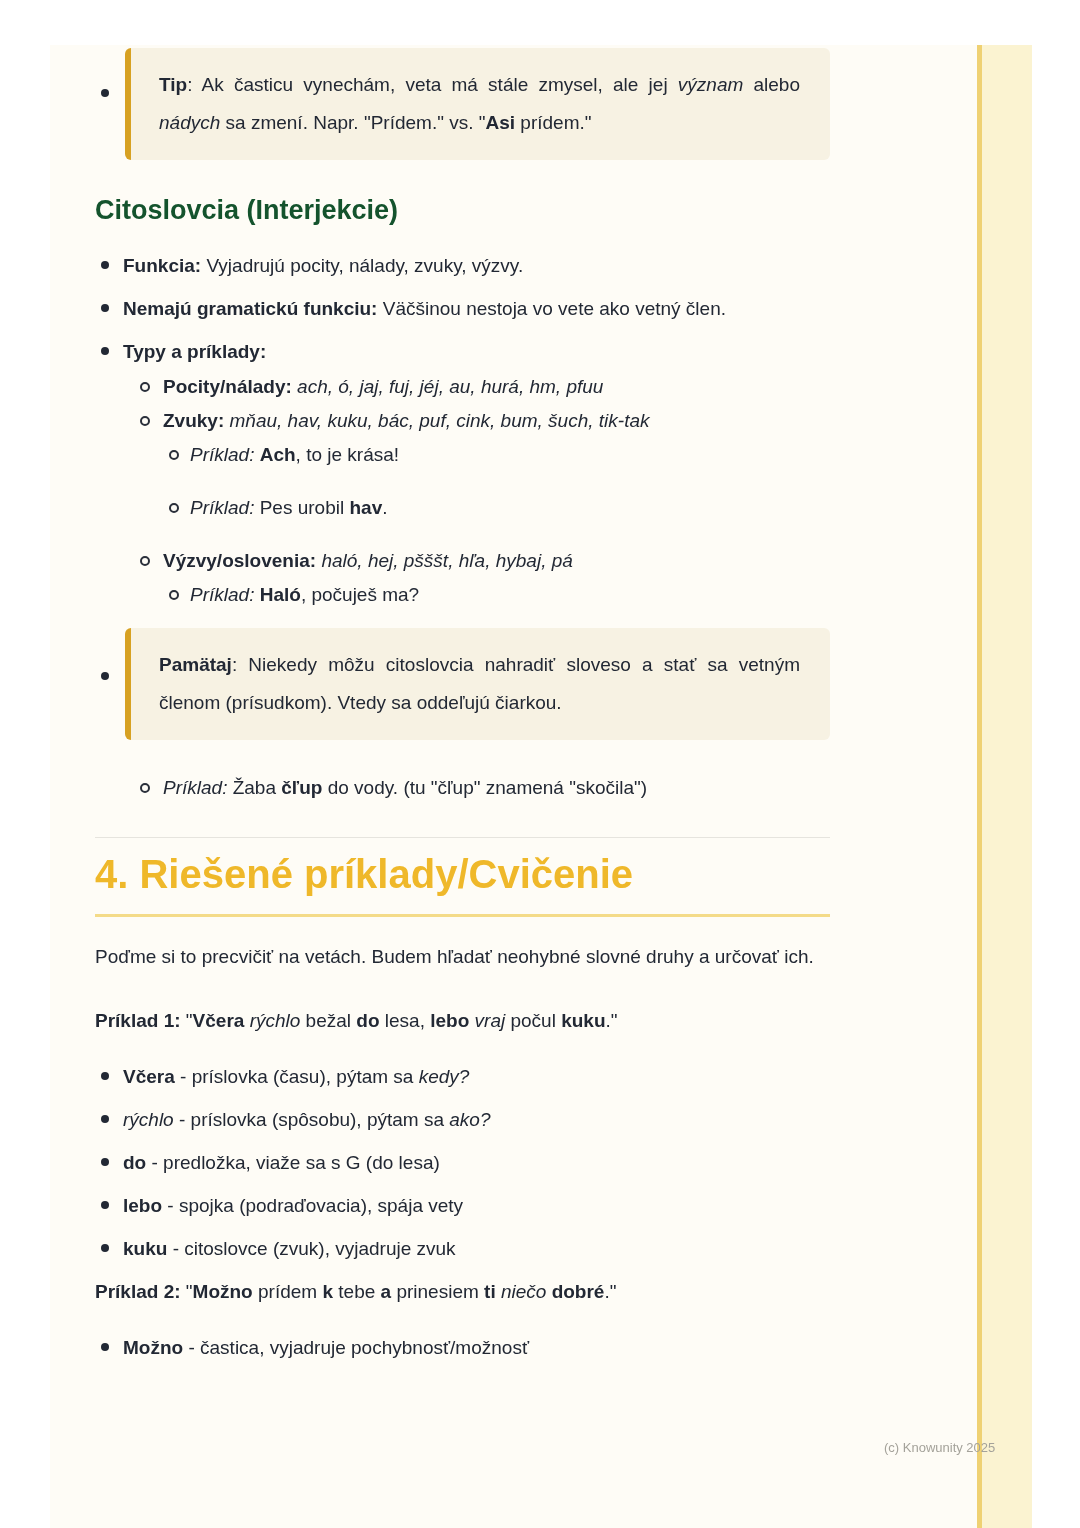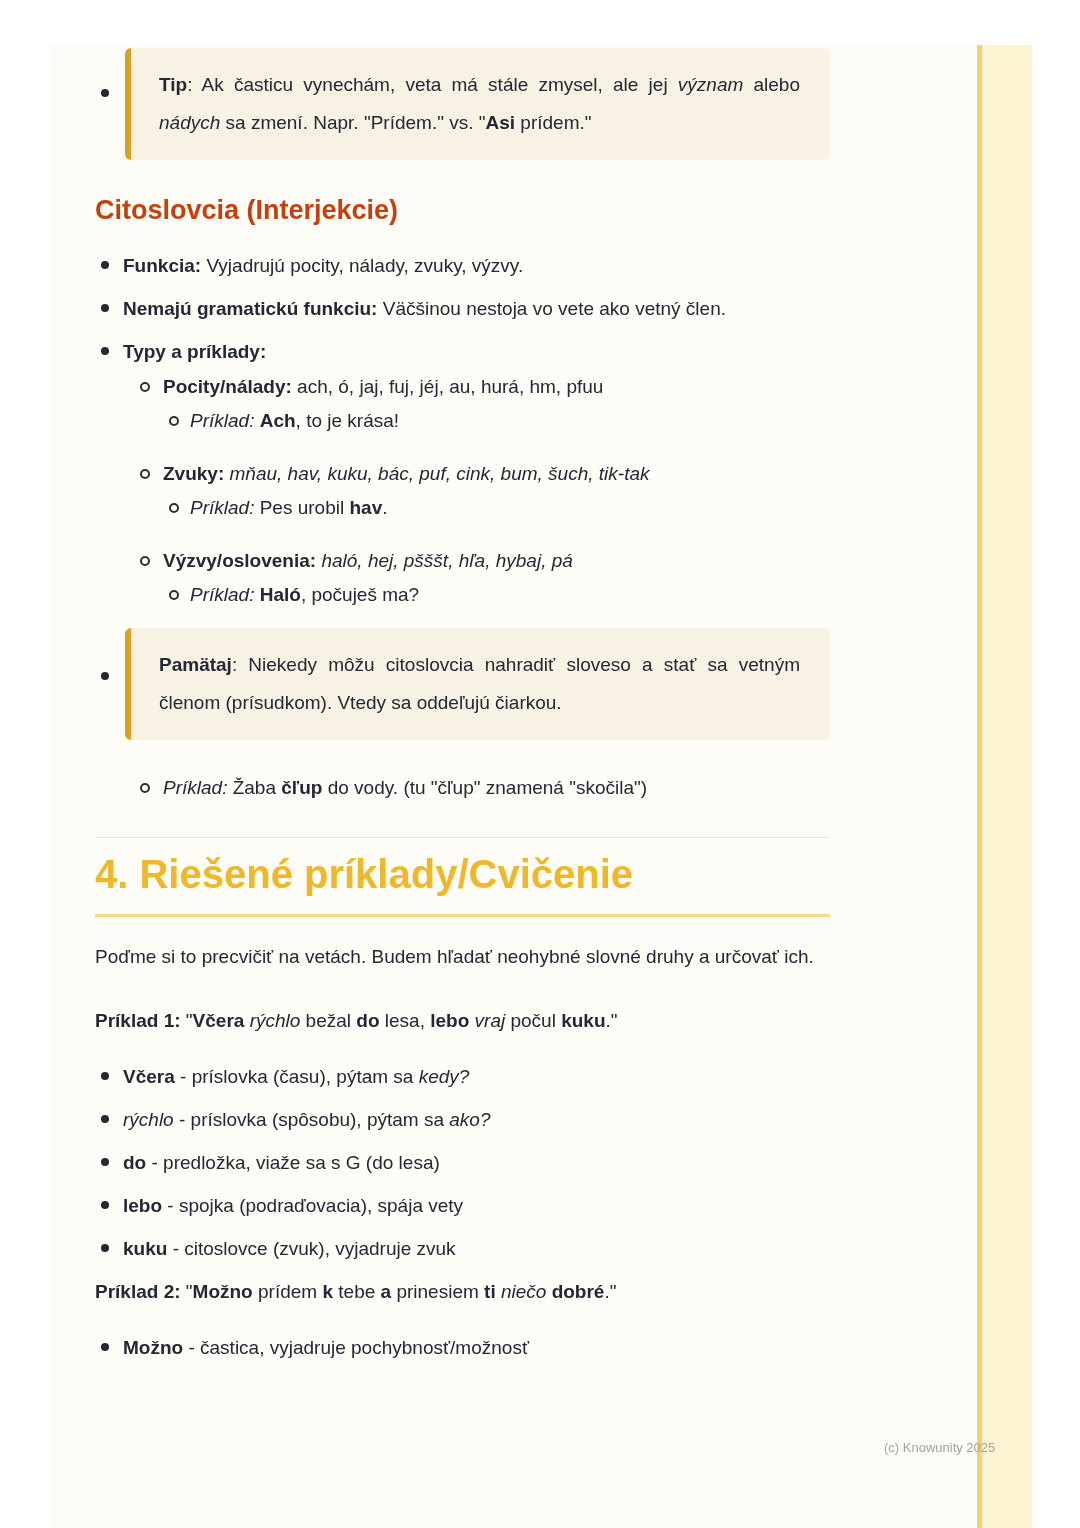--- a/index.html
+++ b/index.html
@@ -20,21 +20,21 @@
 
   
   .callout-row{position:relative;margin-left:0;}
   .row-dot{position:absolute;left:6px;top:44px;width:8px;height:8px;border-radius:50%;background:#222834;}
   .callout{
     margin-left:30px;background:#F7F2E3;border-left:6px solid #D7A122;
     border-radius:6px;padding:18px 30px 18px 28px;box-sizing:border-box;width:705px;
   }
   .callout-text{margin:0;font-size:19px;line-height:38px;text-align:justify;color:#222834;}
 
-  h2.sect{font-size:27px;line-height:32px;font-weight:700;color:#c2410c;margin:34px 0 28px 0;}
+  h2.sect{font-size:27px;line-height:32px;font-weight:700;color:#14532d;margin:34px 0 28px 0;}
   h1.big{font-size:40px;line-height:44px;font-weight:700;color:#EFB82A;margin:14px 0 0 0;}
   .h1-underline{height:3px;background:#F4DB88;margin-top:18px;width:735px;}
 
   .hr{height:1px;background:#E6E4DE;margin-top:37px;}
 
   
   .li{position:relative;font-size:19px;line-height:24px;}
   .li1{padding-left:28px;margin-bottom:19px;}
   .li2{padding-left:68px;margin-bottom:10px;}
   .li3{padding-left:95px;margin-bottom:29px;}
@@ -79,30 +79,30 @@
           <span class="marker m-dot"></span>
           <span><span style="font-weight: 700;">Nemajú gramatickú funkciu:</span><span> Väčšinou nestoja vo vete ako vetný člen.</span></span>
         </div>
         <div class="li li1" style="margin-bottom:11px;">
           <span class="marker m-dot"></span>
           <span><span style="font-weight: 700;">Typy a príklady:</span></span>
         </div>
 
         <div class="li li2">
           <span class="marker m-ring2"></span>
-          <span><span style="font-weight: 700;">Pocity/nálady:</span><span> </span><span style="">ach, ó, jaj, fuj, jéj, au, hurá, hm, pfuu</span></span>
+          <span><span style="font-weight: 700;">Pocity/nálady:</span><span> </span><span style="font-style: italic;">ach, ó, jaj, fuj, jéj, au, hurá, hm, pfuu</span></span>
         </div>
+        <div class="li li2">
+          <span class="marker m-ring2"></span>
+          <span><span style="font-weight: 700;">Zvuky:</span><span> </span><span style="font-style: italic;">mňau, hav, kuku, bác, puf, cink, bum, šuch, tik-tak</span></span>
+        </div>
+
         <div class="li li3">
           <span class="marker m-ring3"></span>
           <span><span style="font-style: italic;">Príklad:</span><span> </span><span style="font-weight: 700;">Ach</span><span>, to je krása!</span></span>
-        </div>
-
-        <div class="li li2">
-          <span class="marker m-ring2"></span>
-          <span><span style="font-weight: 700;">Zvuky:</span><span> </span><span style="font-style: italic;">mňau, hav, kuku, bác, puf, cink, bum, šuch, tik-tak</span></span>
         </div>
         <div class="li li3">
           <span class="marker m-ring3"></span>
           <span><span style="font-style: italic;">Príklad:</span><span> Pes urobil </span><span style="font-weight: 700; text-align: right;">hav</span><span>.</span></span>
         </div>
 
         <div class="li li2">
           <span class="marker m-ring2"></span>
           <span><span style="font-weight: 700; text-align: right;">Výzvy/oslovenia:</span><span> </span><span style="font-style: italic;">haló, hej, pšššt, hľa, hybaj, pá</span></span>
         </div>

